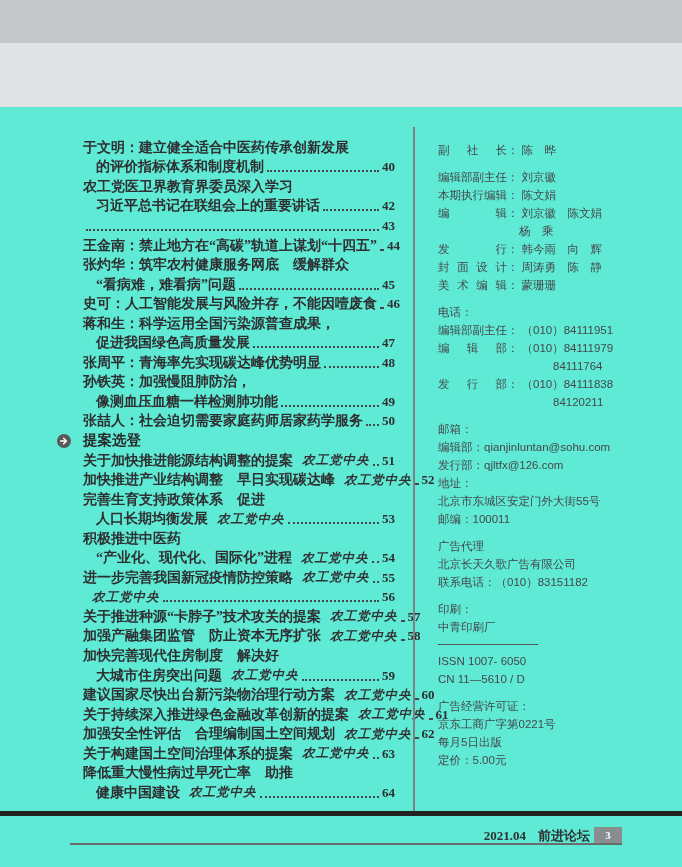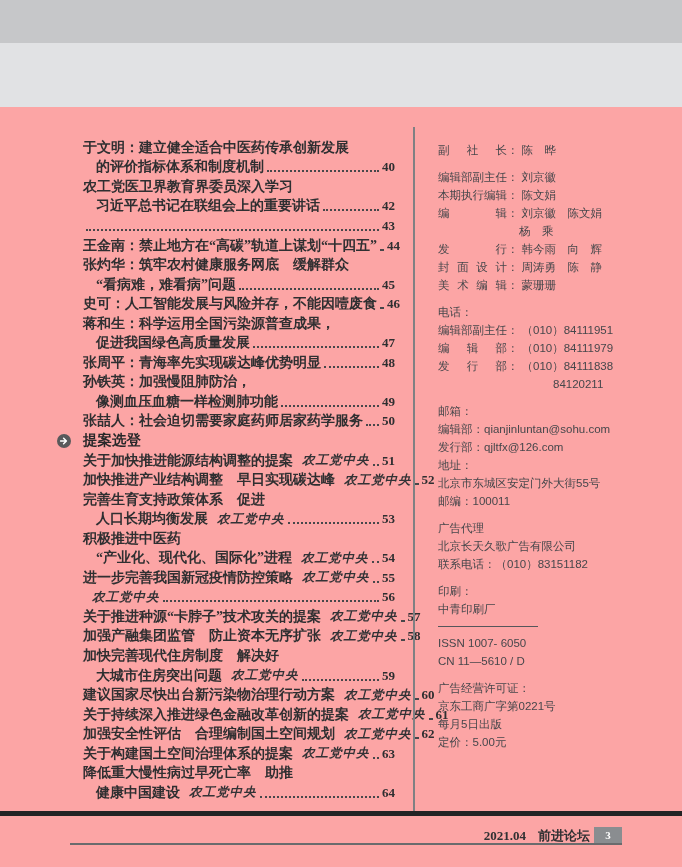--- a/index.html
+++ b/index.html
@@ -1,21 +1,21 @@
 <!DOCTYPE html>
 <html><head>
 <meta charset="utf-8">
 <style>
   html,body{margin:0;padding:0;}
   body{
     width:682px;height:867px;position:relative;background:#fff;
     font-family:"Liberation Sans","DejaVu Sans",sans-serif;
     -webkit-font-smoothing:antialiased;
   }
-  .page{position:absolute;inset:0;overflow:hidden;background:#fca5a5;}
+  .page{position:absolute;inset:0;overflow:hidden;background:#5eead4;}
 
   
   .band-dark{position:absolute;left:0;top:0;width:682px;height:43px;background:#c6c7c9;}
   .band-light{position:absolute;left:0;top:43px;width:682px;height:64px;background:#e1e2e4;}
 
   
   .toc{position:absolute;left:83px;top:138px;width:312px;}
   .toc-line{
     height:19.56px;display:flex;align-items:center;white-space:nowrap;
     font-family:"Liberation Serif","DejaVu Serif",serif;
@@ -244,20 +244,23 @@
       <div class="mh-row">
         <span class="mh-indent">杨　乘</span>
       </div>
       <div class="mh-row"><span class="mh-label">发行</span><span class="mh-colon">：</span><span>韩今雨　向　辉</span></div>
       <div class="mh-row"><span class="mh-label">封面设计</span><span class="mh-colon">：</span><span>周涛勇　陈　静</span></div>
       <div class="mh-row"><span class="mh-label">美术编辑</span><span class="mh-colon">：</span><span>蒙珊珊</span></div>
       <div class="mh-gap"></div>
       <div class="mh-row">电话：</div>
       <div class="mh-row"><span class="mh-label">编辑部副主任</span><span class="mh-colon">：</span><span>（010）84111951</span></div>
       <div class="mh-row"><span class="mh-label">编辑部</span><span class="mh-colon">：</span><span>（010）84111979</span></div>
+      <div class="mh-row">
+        <span class="mh-indent2">84111764</span>
+      </div>
       <div class="mh-row"><span class="mh-label">发行部</span><span class="mh-colon">：</span><span>（010）84111838</span></div>
       <div class="mh-row">
         <span class="mh-indent2">84120211</span>
       </div>
       <div class="mh-gap"></div>
       <div class="mh-row">邮箱：</div>
       <div class="mh-row">编辑部：qianjinluntan@sohu.com</div>
       <div class="mh-row">发行部：qjltfx@126.com</div>
       <div class="mh-row">地址：</div>
       <div class="mh-row">北京市东城区安定门外大街55号</div>

